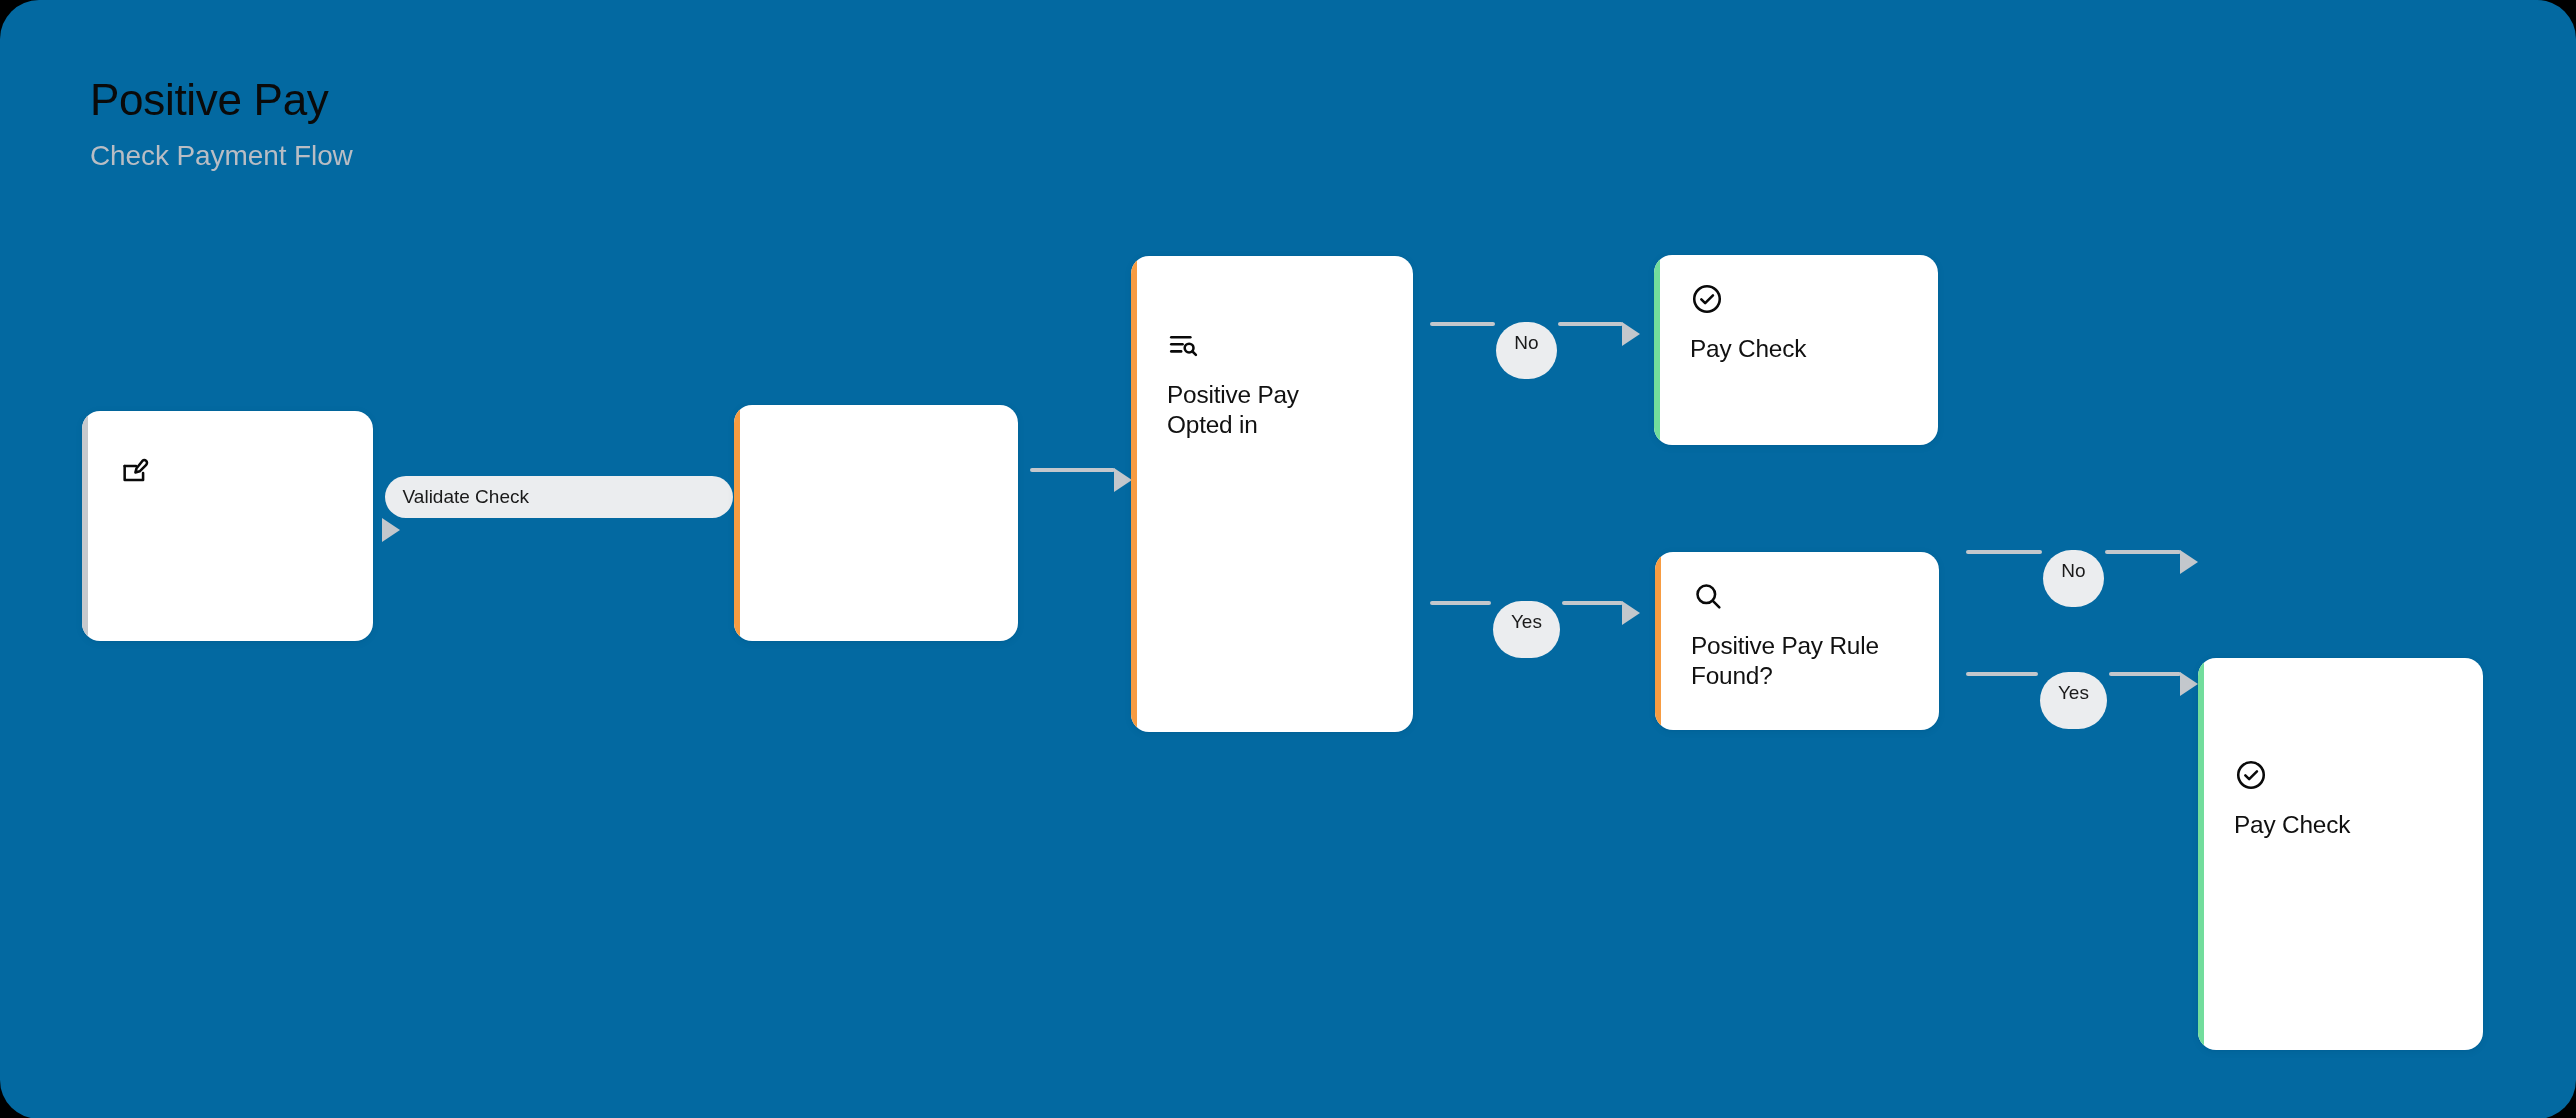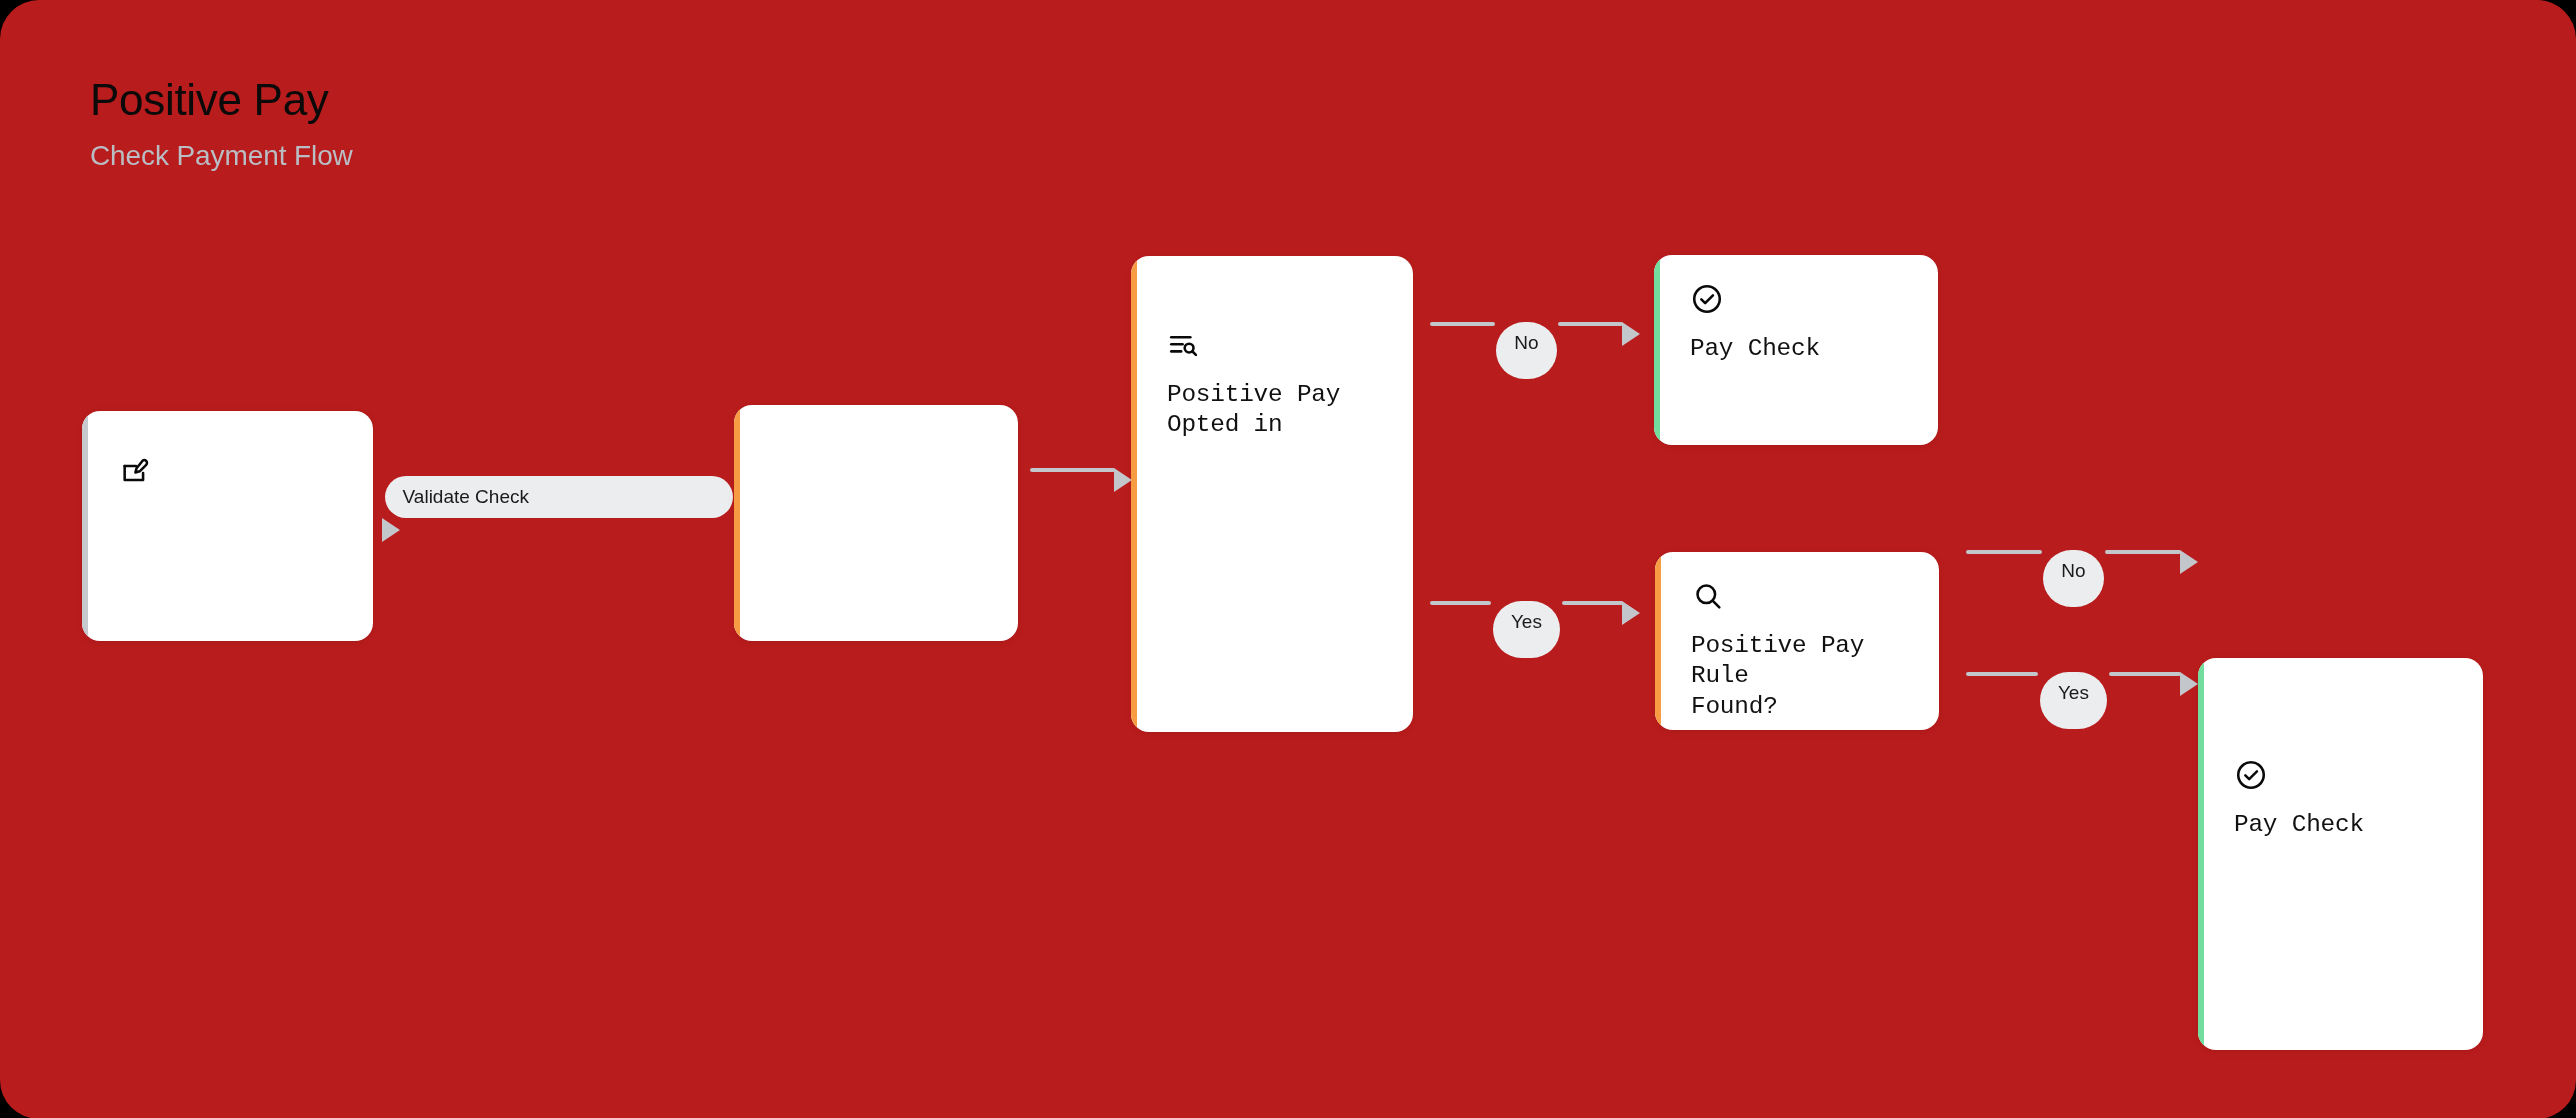--- a/index.html
+++ b/index.html
@@ -5,21 +5,21 @@
 <style>
   html, body {
     margin: 0;
     padding: 0;
     background: #000000;
   }
   #canvas {
     position: relative;
     width: 2576px;
     height: 1119px;
-    background: #b91c1c;
+    background: #0369a1;
     border-radius: 39px;
     overflow: hidden;
     font-family: "Liberation Sans", sans-serif;
     -webkit-font-smoothing: antialiased;
   }
 
   
   #header {
     position: absolute;
     left: 90px;
@@ -73,21 +73,20 @@
     color: #0A0A0A;
   }
   .card-title {
     font-size: 24.4px;
     font-weight: 400;
     color: #111111;
     line-height: 1.26;
     letter-spacing: -0.2px;
     white-space: pre-line;
     margin: 0;
-    font-family: Liberation Mono, monospace;
   }
   .card-sub {
     font-size: 19px;
     font-weight: 400;
     color: #9AA1AC;
     line-height: 1.3;
     letter-spacing: -0.04px;
     margin: 13px 0 0 0;
   }
 

